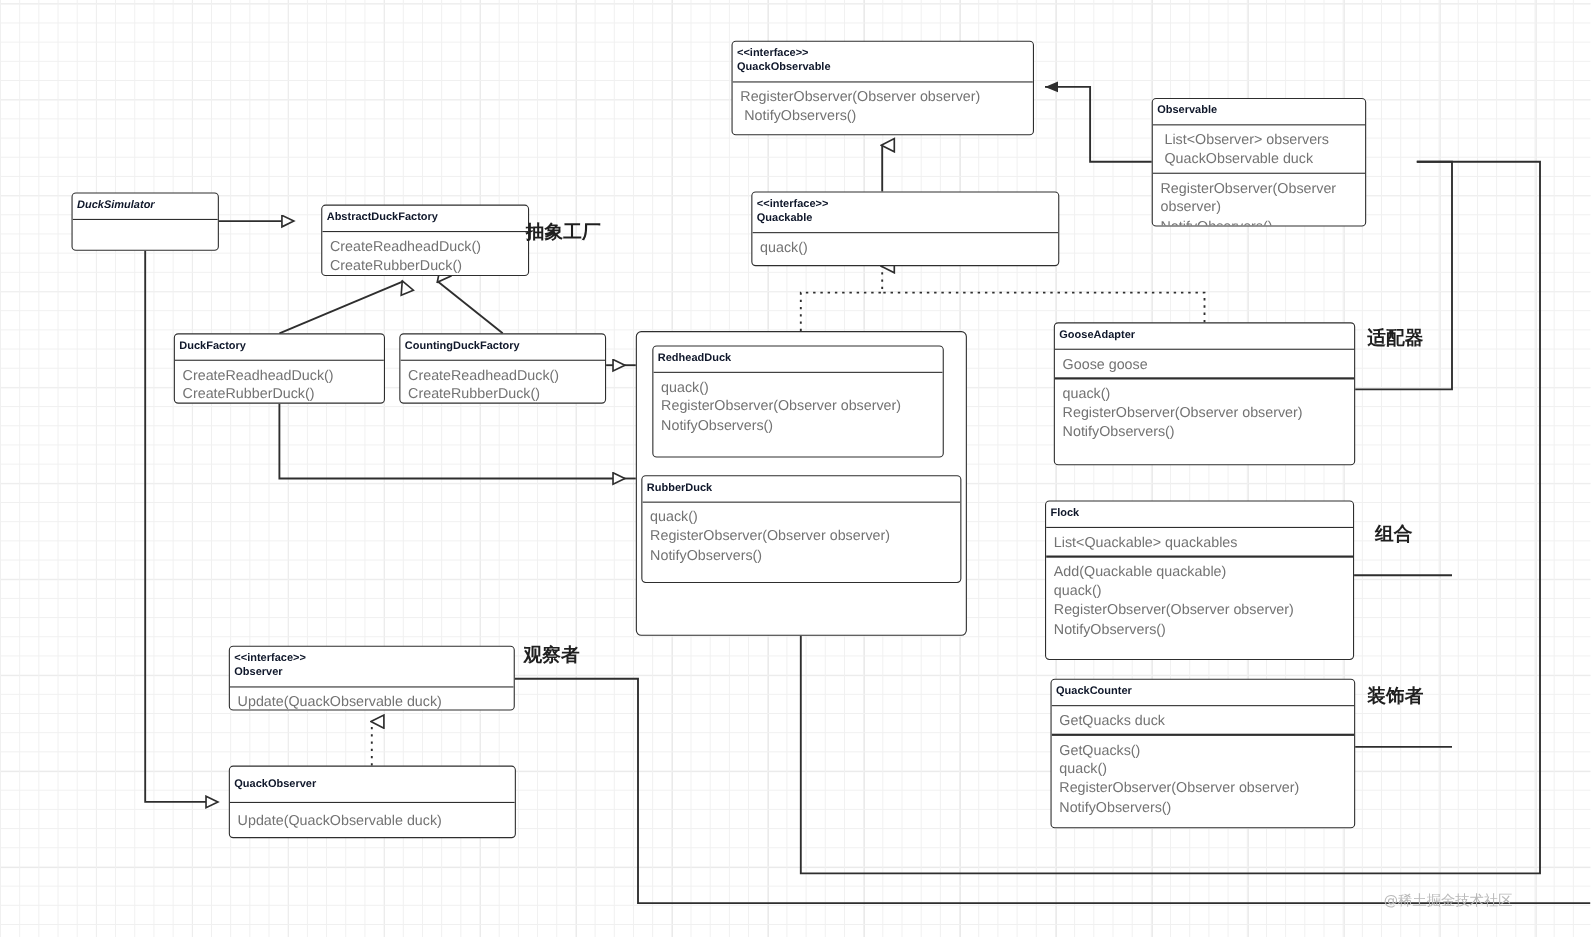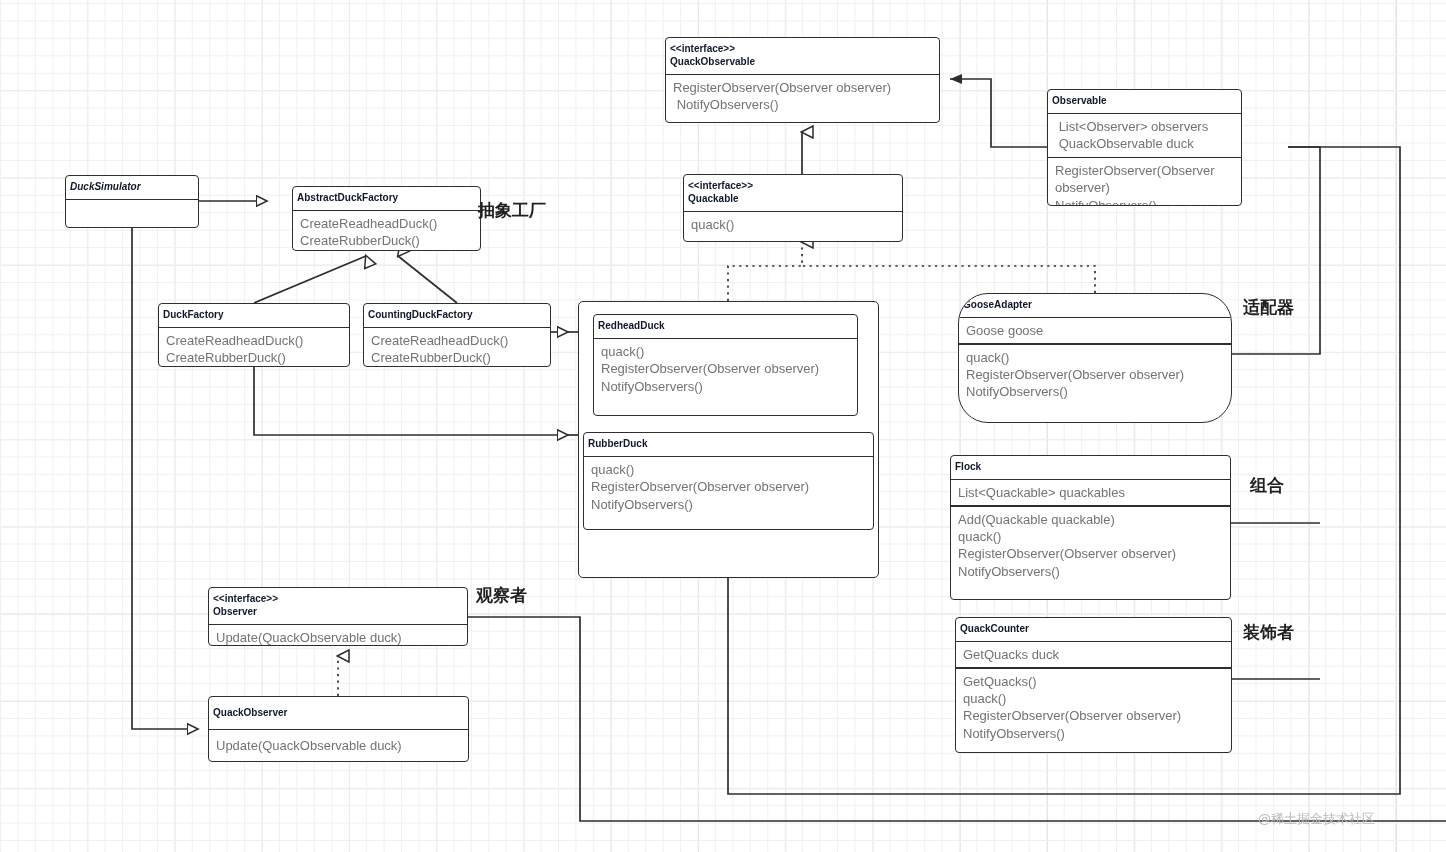--- a/index.html
+++ b/index.html
@@ -148,21 +148,21 @@
       <div> QuackObservable duck</div>
     </div>
     <div class="sep"></div>
     <div class="compart">
       <div>RegisterObserver(Observer</div>
       <div>observer)</div>
       <div>NotifyObservers()</div>
     </div>
   </div>
 
-  <div class="node" style="left:683px; top:174px; width:220px; height:68px;">
+  <div class="node" style="left:683px; top:174px; width:280px; height:68px;">
     <div class="title"><span>&lt;&lt;interface&gt;&gt;</span>
 <span>Quackable</span></div>
     <div class="sep"></div>
     <div class="compart">
       <div>quack()</div>
     </div>
   </div>
 
   <div class="node" style="left:65px; top:175px; width:134px; height:53px;font-style:italic;">
     <div class="title">DuckSimulator</div>
@@ -210,21 +210,21 @@
   <div class="node" style="left:583px; top:432px; width:291px; height:98px;">
     <div class="title">RubberDuck</div>
     <div class="sep"></div>
     <div class="compart">
       <div>quack()</div>
       <div>RegisterObserver(Observer observer)</div>
       <div>NotifyObservers()</div>
     </div>
   </div>
 
-  <div class="node" style="left:958px; top:293px; width:274px; height:130px;border-radius:30px;">
+  <div class="node" style="left:958px; top:293px; width:274px; height:130px;">
     <div class="title">GooseAdapter</div>
     <div class="sep"></div>
     <div class="compart">
       <div>Goose goose</div>
     </div>
     <div class="sep"></div>
     <div class="compart">
       <div>quack()</div>
       <div>RegisterObserver(Observer observer)</div>
       <div>NotifyObservers()</div>

